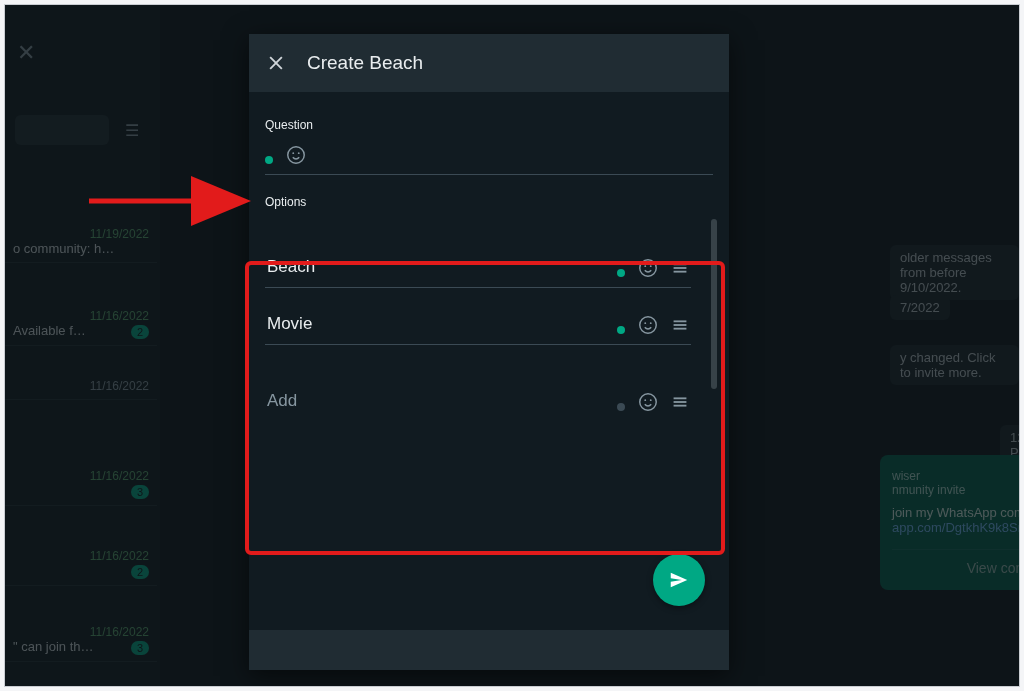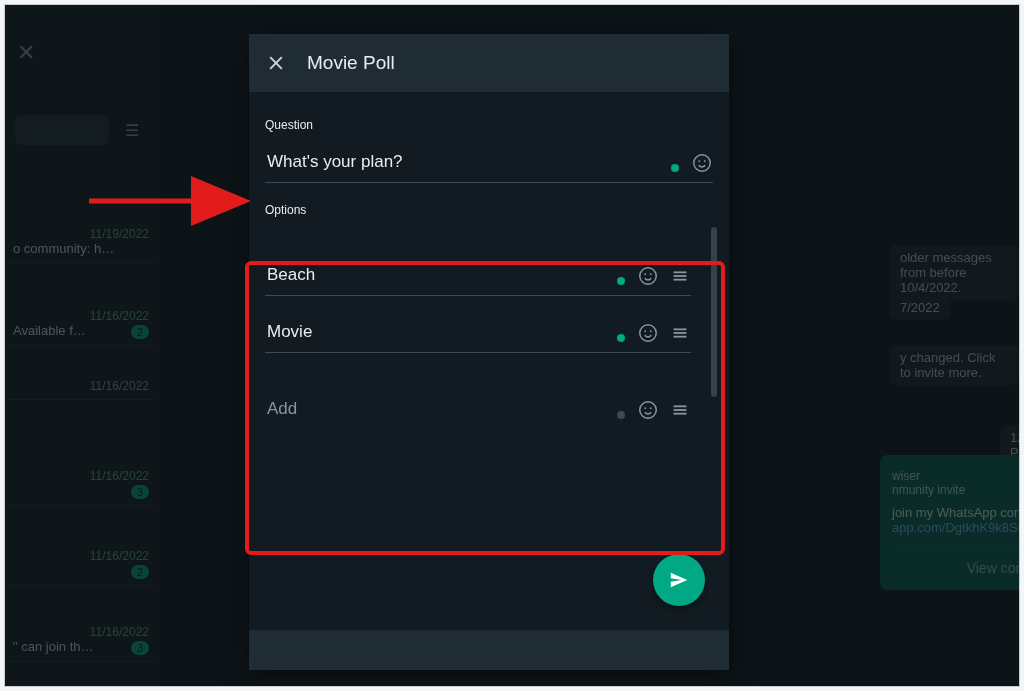--- a/index.html
+++ b/index.html
@@ -96,21 +96,21 @@
           </div>
       </div>
       <div class="bg-item" style="top:616px;">
         <div class="dt">11/16/2022</div>
         <div class="txt"><span>" can join th…</span><span class="bdg">3</span></div>
       </div>
     </div>
 
     <div class="bg-right">
       <div class="bg-sys" style="left:730px; top:240px;">
-        <span class="bg-pill">older messages from before 10/4/2022.</span>
+        <span class="bg-pill">older messages from before 9/10/2022.</span>
       </div>
       <div class="bg-sys" style="left:730px; top:290px;">
         <span class="bg-pill">7/2022</span>
       </div>
       <div class="bg-sys" style="left:730px; top:340px;">
         <span class="bg-pill">y changed. Click to invite more.</span>
       </div>
       <div class="bg-sys" style="left:840px; top:420px;">
         <span class="bg-pill">12:02 PM</span>
       </div>
@@ -125,27 +125,26 @@
   </div>
 
   <div class="panel">
     <div class="panel-hdr">
       <span class="close-x">
         <svg viewBox="0 0 24 24" width="20" height="20" fill="none" stroke="currentColor" stroke-width="2.2">
             <line x1="5" y1="5" x2="19" y2="19"></line>
             <line x1="19" y1="5" x2="5" y2="19"></line>
           </svg>
       </span>
-      <span class="panel-title">Movie Poll</span>
+      <span class="panel-title">Create Beach</span>
     </div>
     <div class="panel-body">
 
       <div class="sect-label">Question</div>
       <div class="field-row">
-        <input class="field-input" value="What's your plan?" style="">
         <span class="dot"></span>
         <span class="emoji-ico">
           <svg viewBox="0 0 24 24" width="22" height="22" fill="none" stroke="currentColor" stroke-width="1.6">
               <circle cx="12" cy="12" r="9"></circle>
               <circle cx="9" cy="10" r="1" fill="currentColor" stroke="none"></circle>
               <circle cx="15" cy="10" r="1" fill="currentColor" stroke="none"></circle>
               <path d="M8.5 14.5c1 1.2 2.2 1.8 3.5 1.8s2.5-.6 3.5-1.8"></path>
             </svg>
         </span>
       </div>

